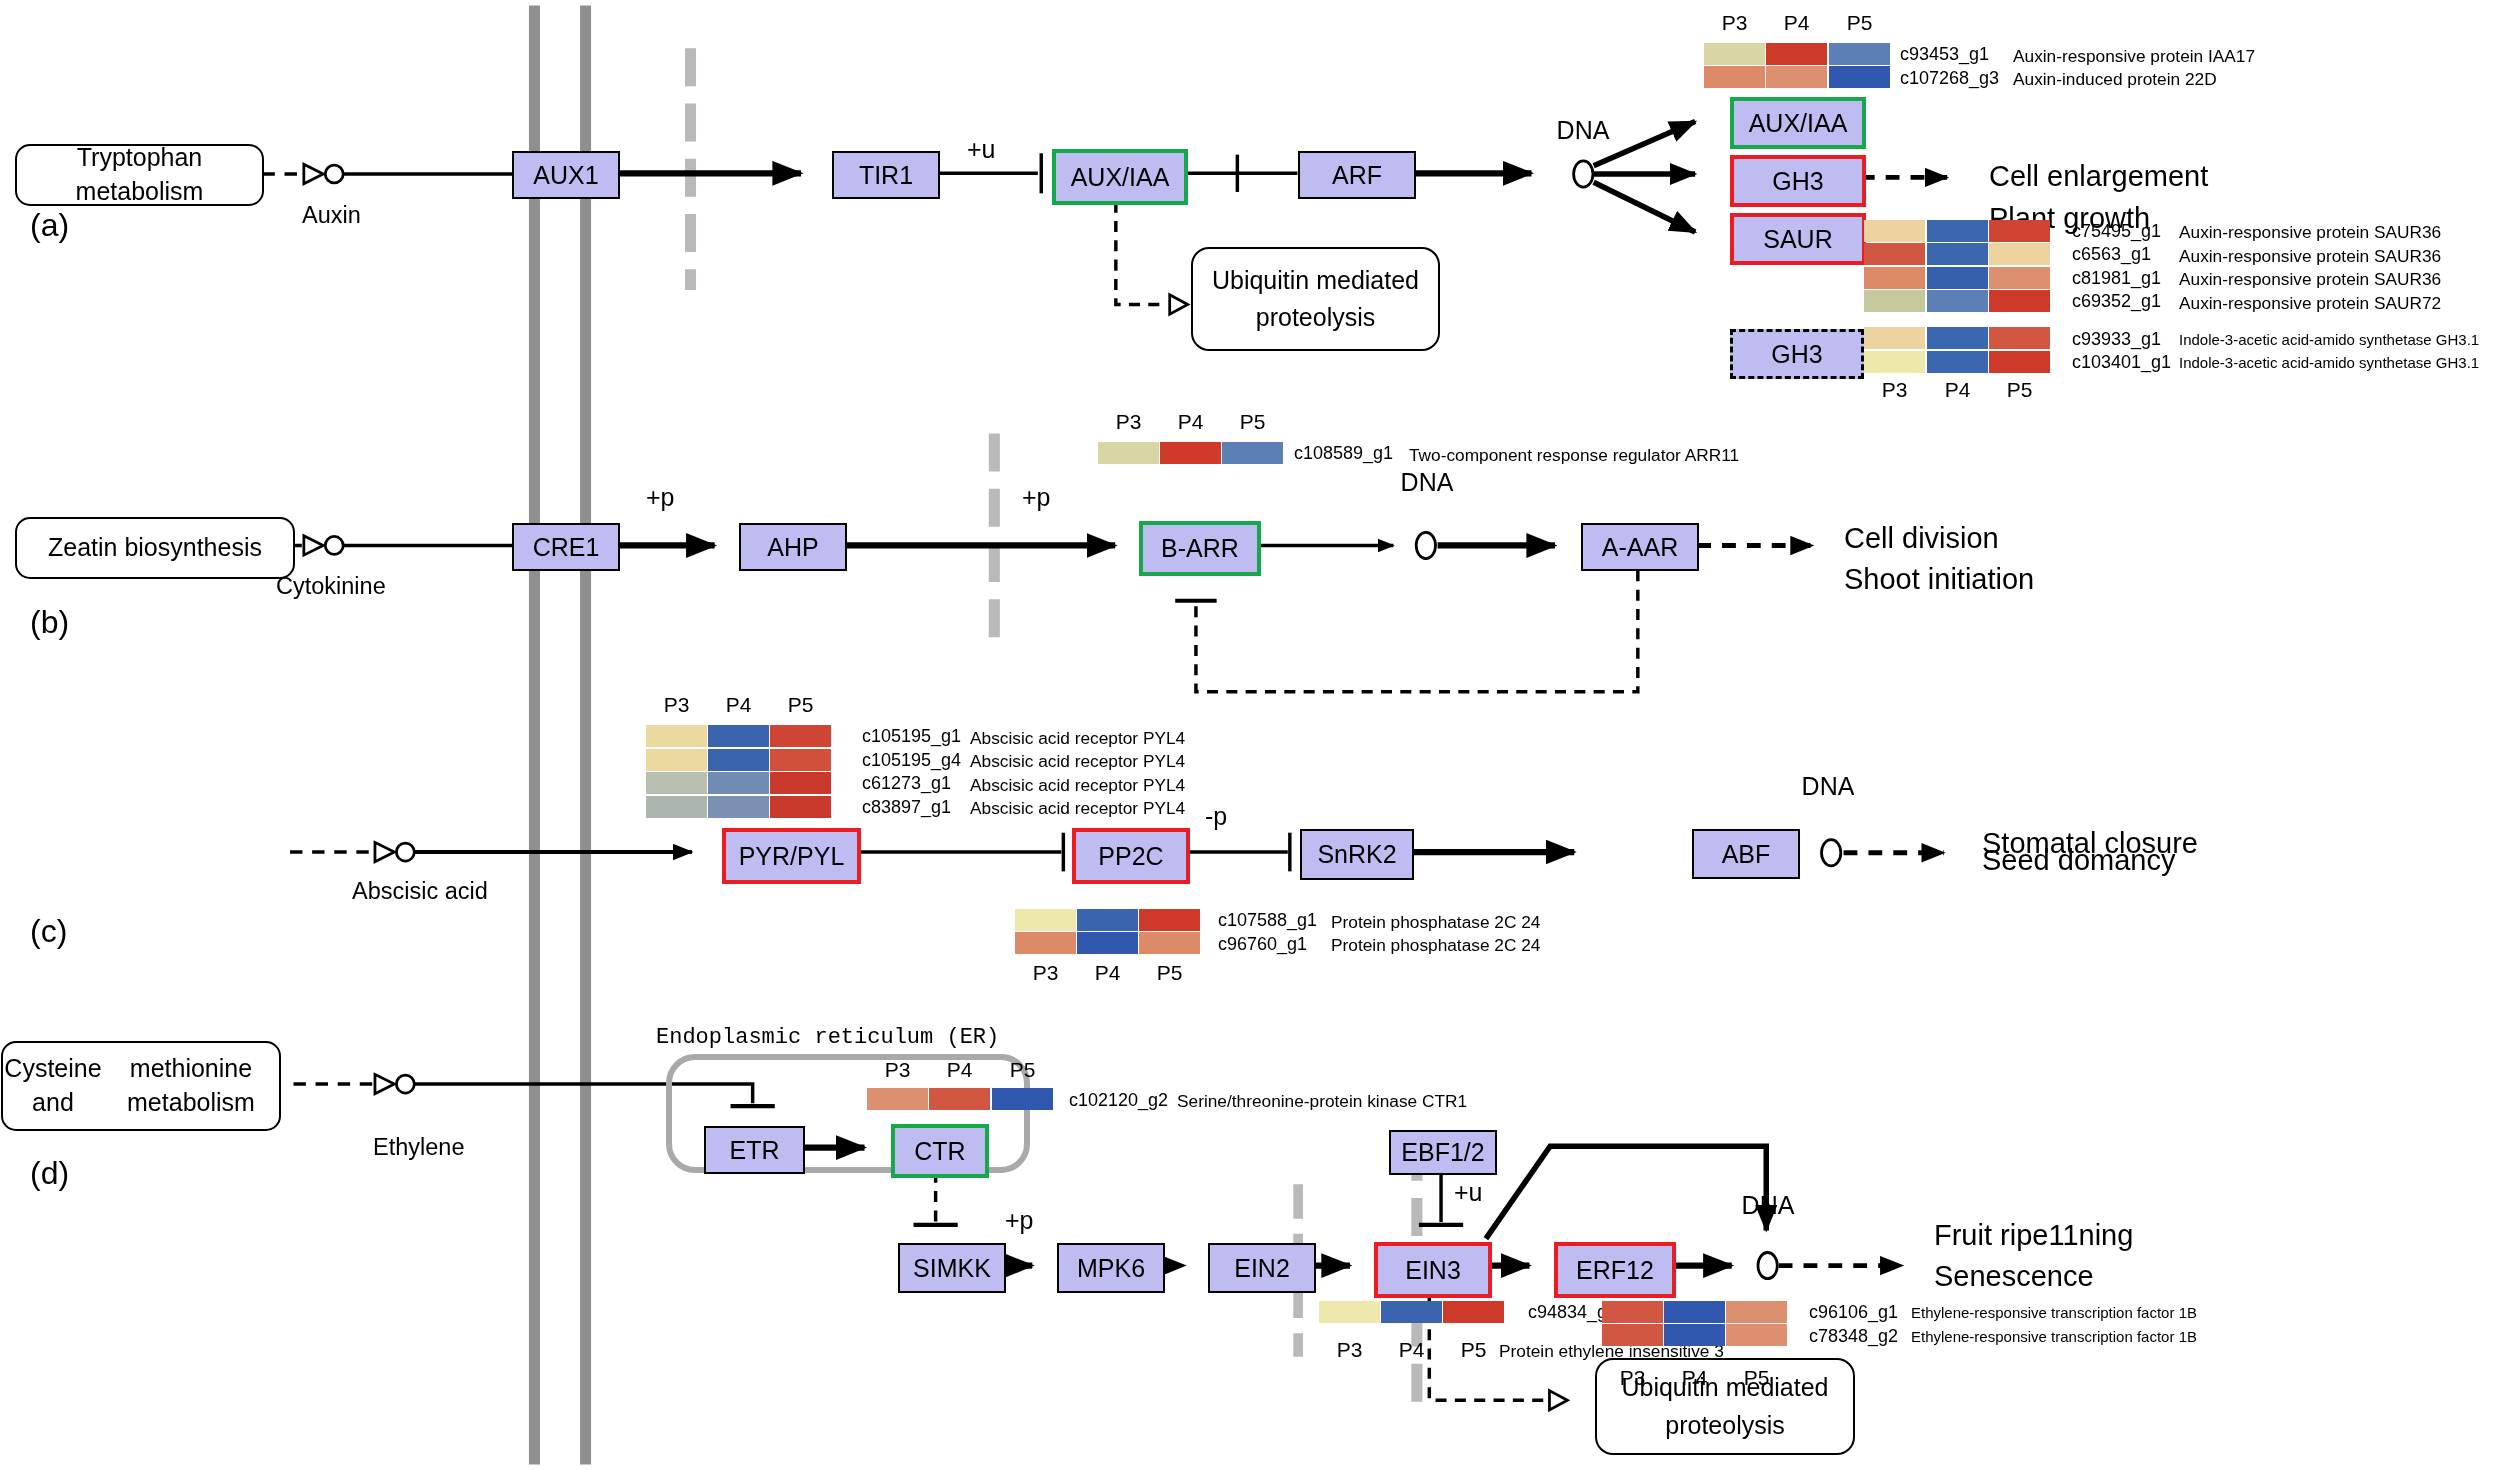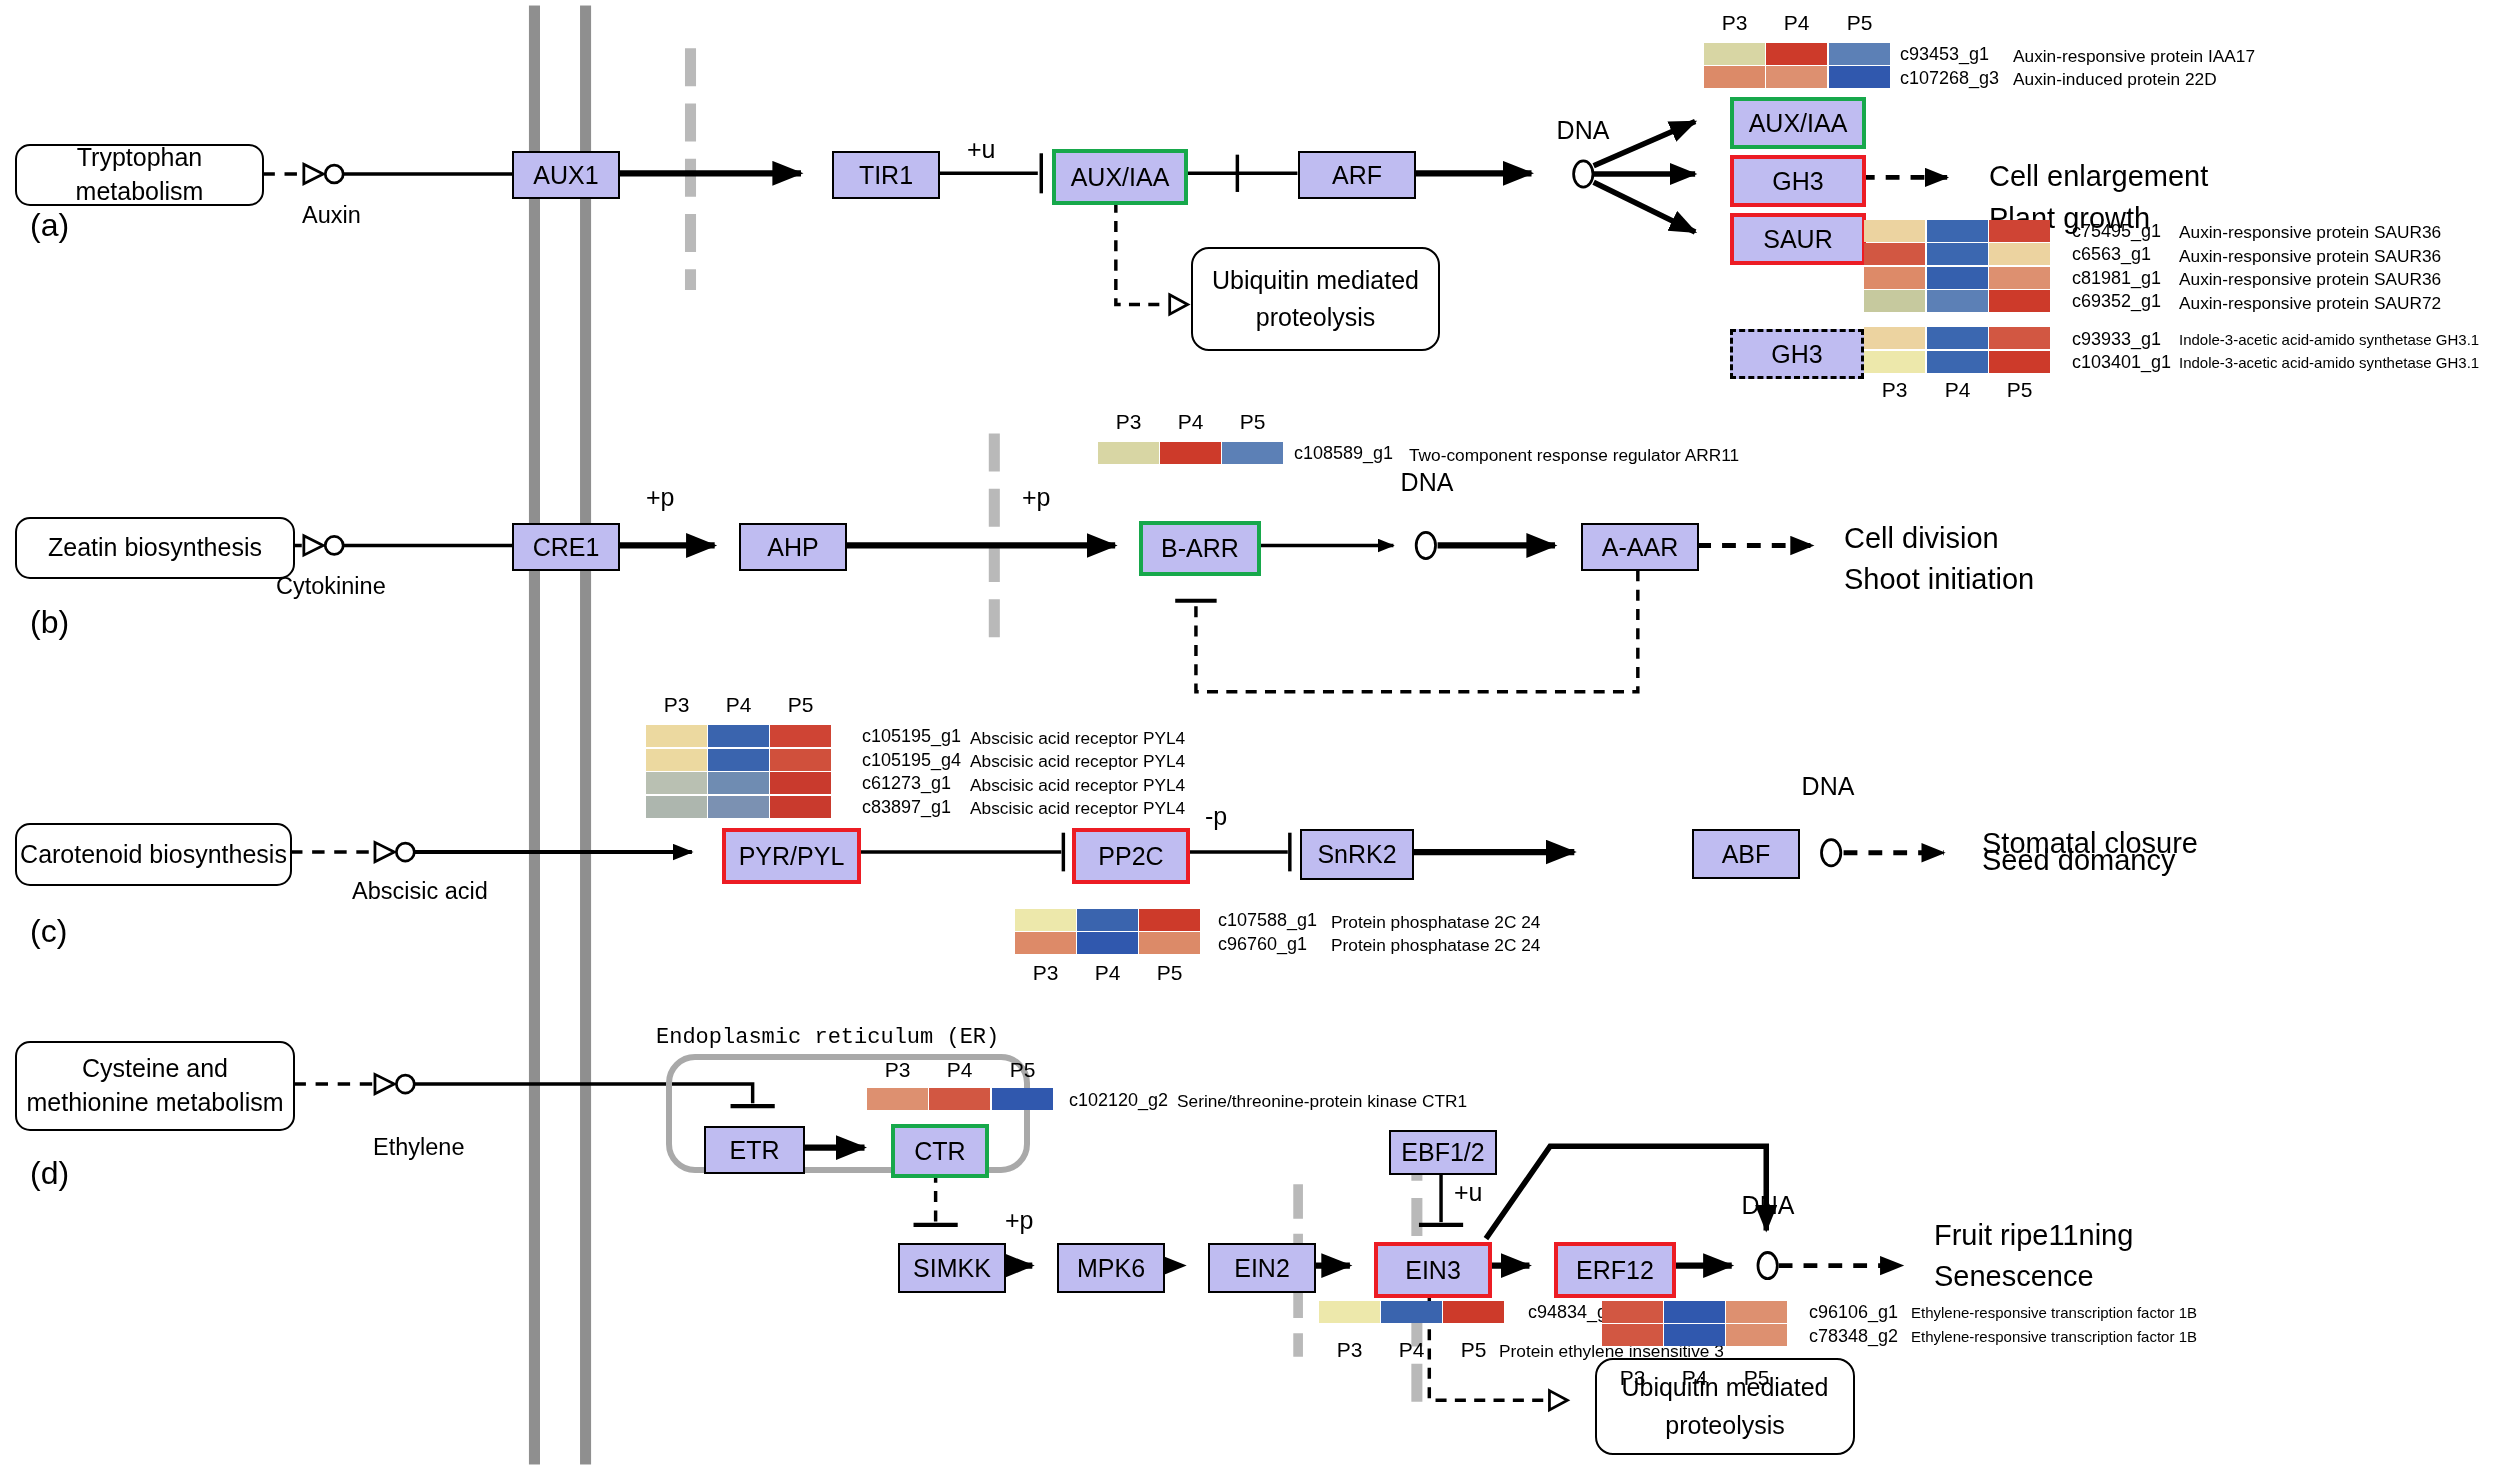--- a/index.html
+++ b/index.html
@@ -127,22 +127,21 @@
   </g>
 </svg>
 
 <div class="letter" style="left:30px;top:207px">(a)</div>
 <div class="letter" style="left:30px;top:604px">(b)</div>
 <div class="letter" style="left:30px;top:913px">(c)</div>
 <div class="letter" style="left:30px;top:1155px">(d)</div>
 
 <div class="src" style="left:15px;top:144px;width:245px;height:58px">Tryptophan metabolism</div>
 <div class="src" style="left:15px;top:517px;width:276px;height:58px">Zeatin biosynthesis</div>
-<div class="src" style="left:15px;top:823px;width:273px;height:59px">Carotenoid biosynthesis</div>
-<div class="src" style="left:15px;top:1041px;width:276px;height:86px;flex-direction:column">
+<div class="src" style="left:1px;top:1041px;width:276px;height:86px;flex-direction:row">
   <span>Cysteine and</span>
   <span>methionine metabolism</span>
 </div>
 
 <div class="lbl" style="left:302px;top:202px">Auxin</div>
 <div class="lbl" style="left:276px;top:573px">Cytokinine</div>
 <div class="lbl" style="left:352px;top:878px">Abscisic acid</div>
 <div class="lbl" style="left:373px;top:1134px">Ethylene</div>
 
 <div class="node" style="left:512px;top:151px;width:104px;height:44px">AUX1</div>

